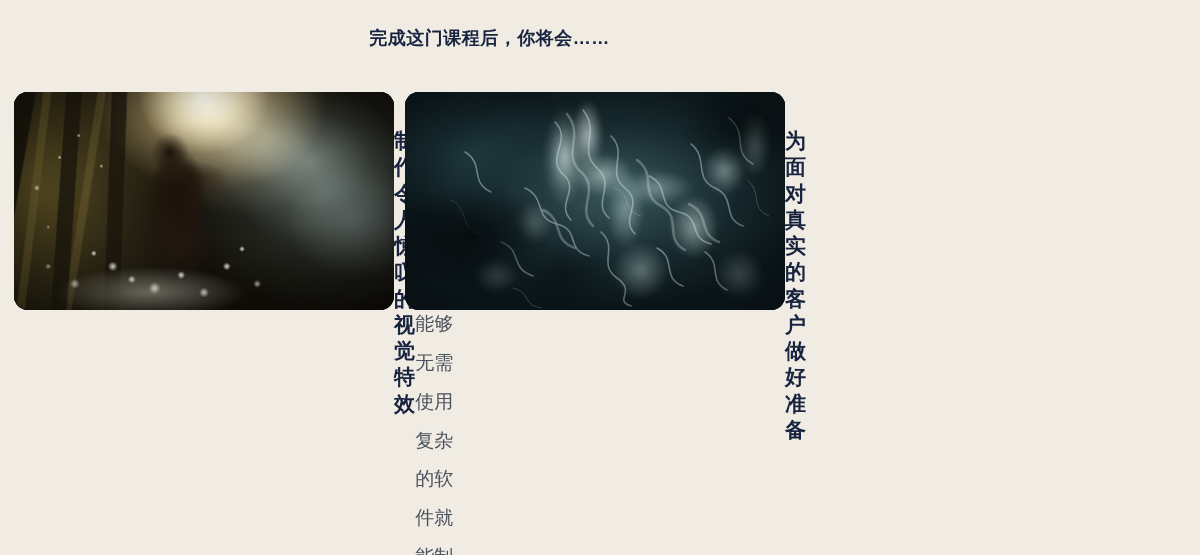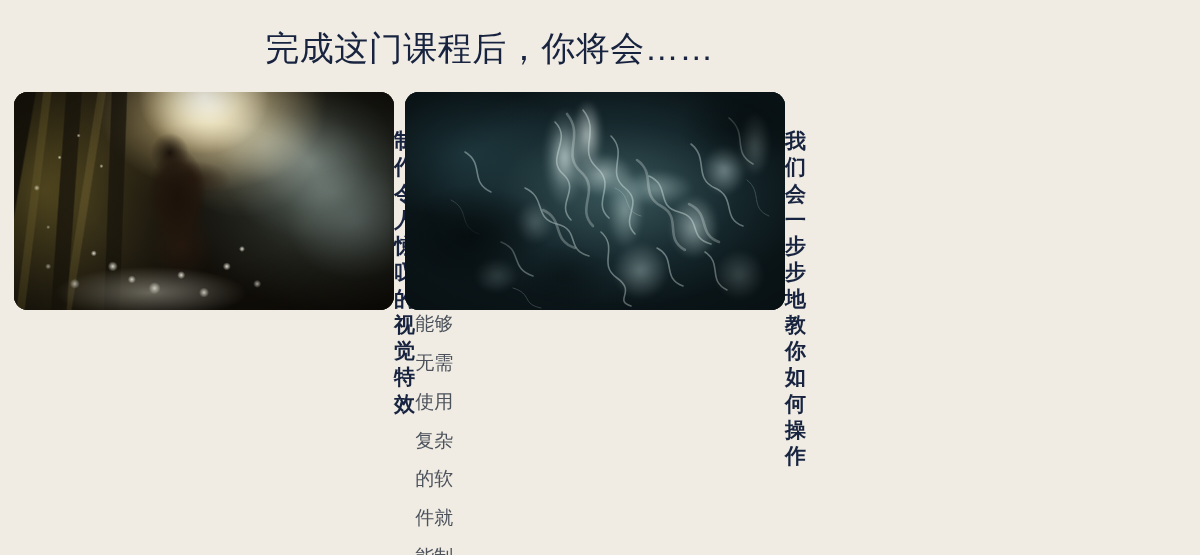--- a/index.html
+++ b/index.html
@@ -21,22 +21,22 @@
     box-sizing: border-box;
   }
 
   
   .section-title {
     position: absolute;
     top: 28px;
     left: 0;
     width: 979px;
     text-align: center;
-    font-size: 34px;
-    font-weight: 400;
+    font-size: 18px;
+    font-weight: 700;
     letter-spacing: 0.5px;
     color: #17233f;
     line-height: 1.2;
   }
 
   
   .cards {
     position: absolute;
     top: 92px;
     left: 14px;
@@ -296,17 +296,17 @@
               <path d="M46 108 C66 118 52 134 74 142"></path>
               <path d="M342 88 C358 100 344 116 364 124"></path>
               <path d="M108 196 C128 202 116 212 136 216"></path>
               <path d="M210 96 C228 104 216 118 236 124"></path>
             </g>
           </svg>
         </div>
         <div class="layer dark"></div>
         <div class="layer vig"></div>
       </div>
-      <div class="card-heading">我们会一步步地教你如何操作</div>
+      <div class="card-heading">为面对真实的客户做好准备</div>
     </div>
 
   </div>
 </div>
 
 </body></html>

